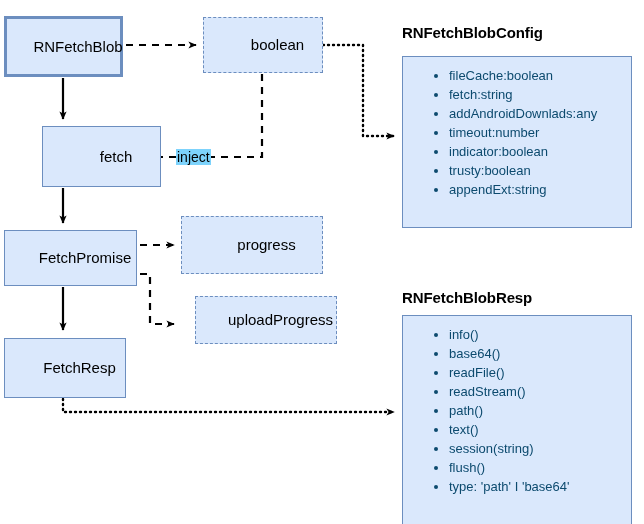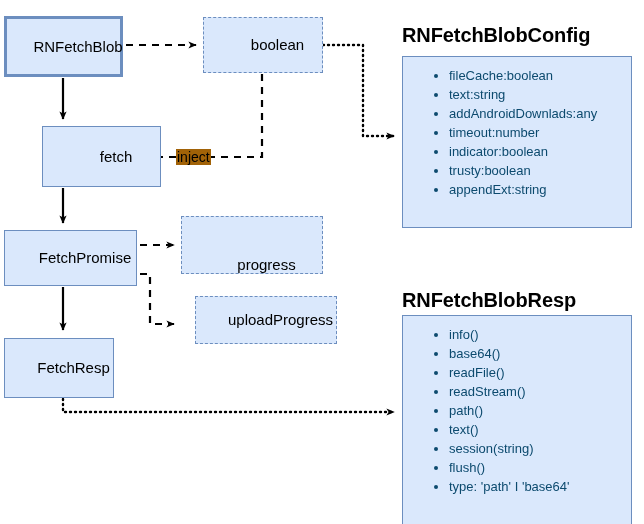--- a/index.html
+++ b/index.html
@@ -42,21 +42,21 @@
     border: 1px dashed #6c8ebf;
   }
   .panel {
     position: absolute;
     box-sizing: border-box;
     background: #dae8fc;
     border: 1px solid #6c8ebf;
   }
   .panel-title {
     position: absolute;
-    font-size: 20px;
+    font-size: 15px;
     font-weight: bold;
     color: #000000;
     white-space: nowrap;
     letter-spacing: -0.1px;
   }
   .panel ul {
     margin: 0;
     padding: 10px 0 0 46px;
     list-style-type: disc;
   }
@@ -72,21 +72,21 @@
     top: 0;
     width: 644px;
     height: 524px;
     overflow: visible;
     pointer-events: none;
   }
   .edge-label {
     position: absolute;
     font-size: 14px;
     color: #000000;
-    background: #a16207;
+    background: #7dd3fc;
     padding: 0 1px;
     white-space: nowrap;
   }
 </style>
 </head>
 <body>
 
 <div id="canvas">
 
   <svg class="edges" viewBox="0 0 644 524">
@@ -120,44 +120,44 @@
   </div>
 
   <div class="node solid" style="left:4px; top:126px; width:119px; height:61px;margin-left:38px;">
     <span>fetch</span>
   </div>
 
   <div class="node solid" style="left:4px; top:230px; width:133px; height:56px;">
     <span>FetchPromise</span>
   </div>
 
-  <div class="node solid" style="left:4px; top:338px; width:110px; height:60px;">
+  <div class="node solid" style="left:4px; top:338px; width:122px; height:60px;">
     <span>FetchResp</span>
   </div>
 
   <div class="node dashed" style="left:203px; top:17px; width:120px; height:56px;">
     <span>boolean</span>
   </div>
 
-  <div class="node dashed" style="left:181px; top:216px; width:142px; height:58px;align-items:flex-end;">
+  <div class="node dashed" style="left:181px; top:216px; width:142px; height:58px;">
     <span>progress</span>
   </div>
 
   <div class="node dashed" style="left:195px; top:296px; width:142px; height:48px;">
     <span>uploadProgress</span>
   </div>
 
   <div class="edge-label" style="left:176px; top:149px;">inject</div>
 
   <div class="panel-title" style="left:402px; top:24px;">RNFetchBlobConfig</div>
 
   <div class="panel" style="left:402px; top:56px; width:230px; height:172px;">
     <ul>
       <li>fileCache:boolean</li>
-      <li>text:string</li>
+      <li>fetch:string</li>
       <li>addAndroidDownlads:any</li>
       <li>timeout:number</li>
       <li>indicator:boolean</li>
       <li>trusty:boolean</li>
       <li>appendExt:string</li>
     </ul>
   </div>
 
   <div class="panel-title" style="left:402px; top:289px;">RNFetchBlobResp</div>
 

